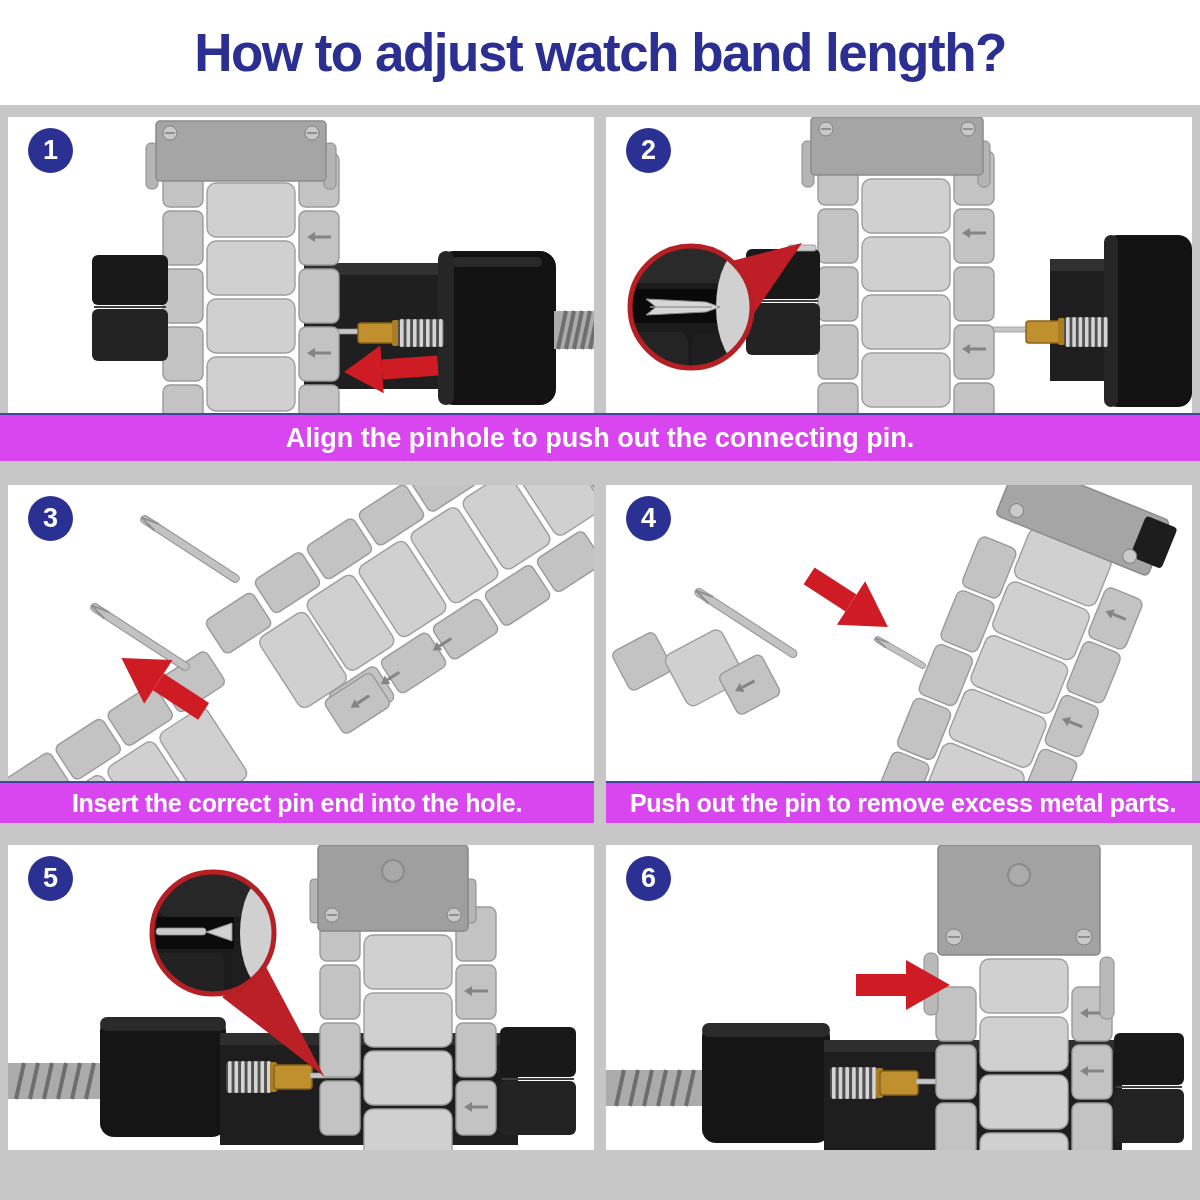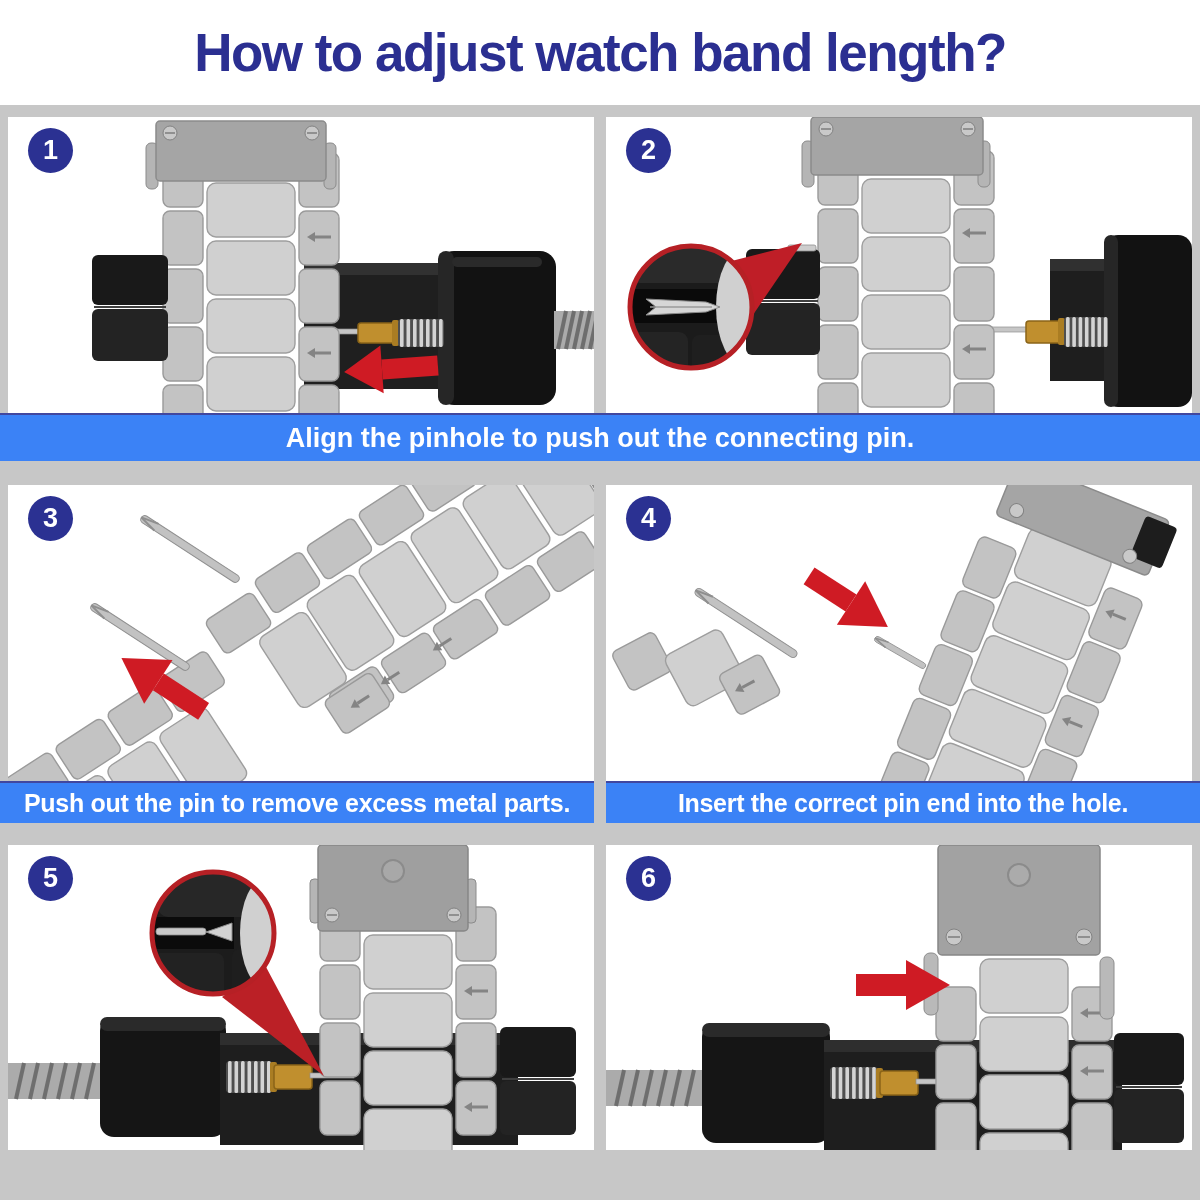--- a/index.html
+++ b/index.html
@@ -26,21 +26,21 @@
   .panel.h296{height:296px;}
   .panel.h305{height:305px;}
   .panel svg{display:block;width:100%;height:100%;}
   .badge{
     position:absolute;left:20px;top:11px;width:45px;height:45px;
     border-radius:50%;background:#2b3192;color:#ffffff;
     display:flex;align-items:center;justify-content:center;
     font-size:27px;font-weight:bold;z-index:5;
   }
   .caption{
-    background:#3b82f6;color:#ffffff;font-weight:bold;text-align:center;
+    background:#d946ef;color:#ffffff;font-weight:bold;text-align:center;
     display:flex;align-items:center;justify-content:center;
     border-top:2px solid #41479f;box-sizing:border-box;
   }
   .caption.full{height:48px;font-size:27px;}
   .caption-row{display:flex;gap:12px;}
   .caption.half{flex:1;height:42px;font-size:25px;letter-spacing:-0.3px;}
   .bottom-strip{height:3px;background:#c7c7c7;}
 </style>
 </head>
 <body>
@@ -391,22 +391,22 @@
 
         <g transform="translate(245,118) rotate(33)" fill="#cf1b24">
           <rect x="-50" y="-10" width="50" height="20"></rect>
             <polygon points="0,-26 0,26 44,0"></polygon>
         </g>
       </svg>
     </div>
   </div>
 
   <div class="caption-row">
+    <div class="caption half">Insert the correct pin end into the hole.</div>
     <div class="caption half">Push out the pin to remove excess metal parts.</div>
-    <div class="caption half">Insert the correct pin end into the hole.</div>
   </div>
 
   <div class="row-panels r3">
 
     <div class="panel h305">
       <div class="badge">
           <span>5</span>
         </div>
       <svg viewBox="0 0 586 305">
         <defs>

